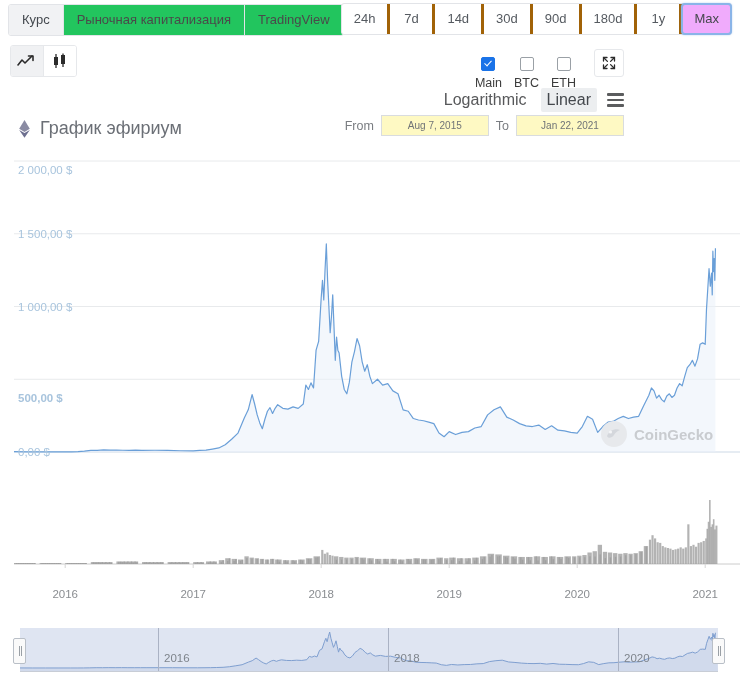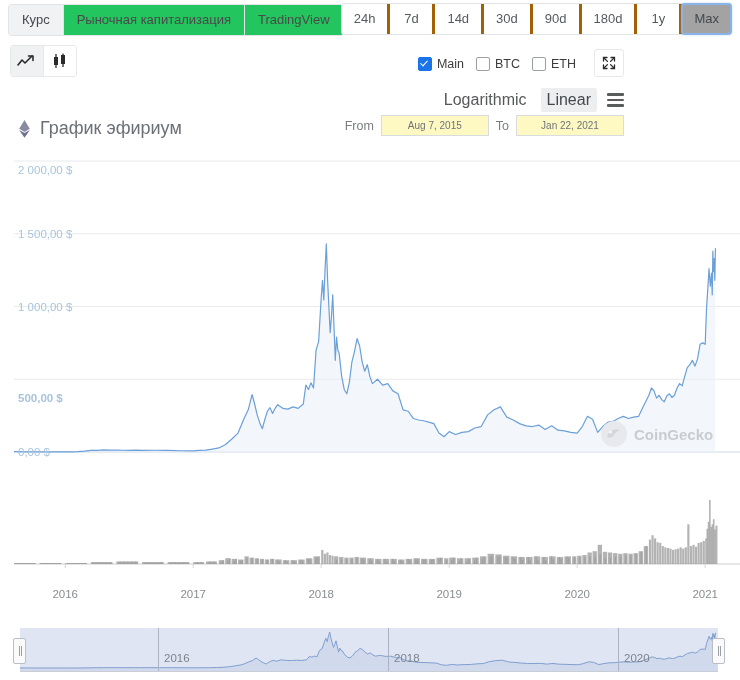--- a/index.html
+++ b/index.html
@@ -16,30 +16,30 @@
   
   .topbar{position:absolute;left:0;top:0;width:740px;height:38px;}
   .tabs{position:absolute;left:8px;top:4px;display:flex;border:1px solid #e2e4e8;border-radius:3px;overflow:hidden;background:#fff;}
   .tab{padding:7px 13px;font-size:13px;color:#4a4a4a;border-right:1px solid #e2e4e8;background:#22c55e;white-space:nowrap;line-height:16px;}
   .tab:last-child{border-right:none;}
   .tab.active{background:#f1f2f4;color:#44494f;}
 
   .ranges{position:absolute;right:8px;top:3px;display:flex;border:1px solid #e2e4e8;border-radius:3px;background:#fff;}
   .range{padding:7px 12px;font-size:13px;color:#555a60;border-right:3px solid #a16207;line-height:16px;text-align:center;min-width:18px;}
   .range:last-child{border-right:none;}
-  .range.selected{border:2px solid #8ab4e8;border-radius:4px;margin:-1px;background:#a3a3a3;color:#44484d;box-shadow:0 0 2px rgba(120,170,230,.55);padding:6px 11px;}
+  .range.selected{border:2px solid #8ab4e8;border-radius:4px;margin:-1px;background:#f0abfc;color:#44484d;box-shadow:0 0 2px rgba(120,170,230,.55);padding:6px 11px;}
 
   
   .chart-type{position:absolute;left:10px;top:45px;display:flex;border:1px solid #e6e8eb;border-radius:3px;overflow:hidden;}
   .ctbtn{width:32px;height:30px;display:flex;align-items:center;justify-content:center;background:#fff;border-right:1px solid #e6e8eb;}
   .ctbtn:last-child{border-right:none;}
   .ctbtn.active{background:#f0f1f3;}
 
   .series-toggles{position:absolute;right:56px;top:57px;display:flex;align-items:center;gap:12px;font-size:12.5px;color:#3c3c3c;}
-  .cbx{display:flex;align-items:center;gap:5px;}
+  .cbx{display:flex;align-items:center;gap:5px;flex-direction:column;}
   .box{width:12px;height:12px;border:1px solid #9aa0a6;border-radius:2px;background:#fff;display:inline-block;position:relative;}
   .box.checked{background:#1a73e8;border-color:#1a73e8;}
   .box.checked:after{content:"";position:absolute;left:3.5px;top:1px;width:3px;height:6px;border:solid #fff;border-width:0 1.7px 1.7px 0;transform:rotate(43deg);}
 
   .expand-btn{position:absolute;right:8px;top:49px;width:28px;height:26px;border:1px solid #e6e8eb;border-radius:3px;background:#fff;display:flex;align-items:center;justify-content:center;}
 
   .scale-row{position:absolute;right:8px;top:88px;display:flex;align-items:center;gap:8px;font-size:16px;color:#57585a;}
   .scale-opt{padding:3px 6px;border-radius:2px;}
   .scale-opt.selected{background:#eceef0;color:#44484d;}
   .burger{display:flex;flex-direction:column;gap:3px;margin-left:2px;}

